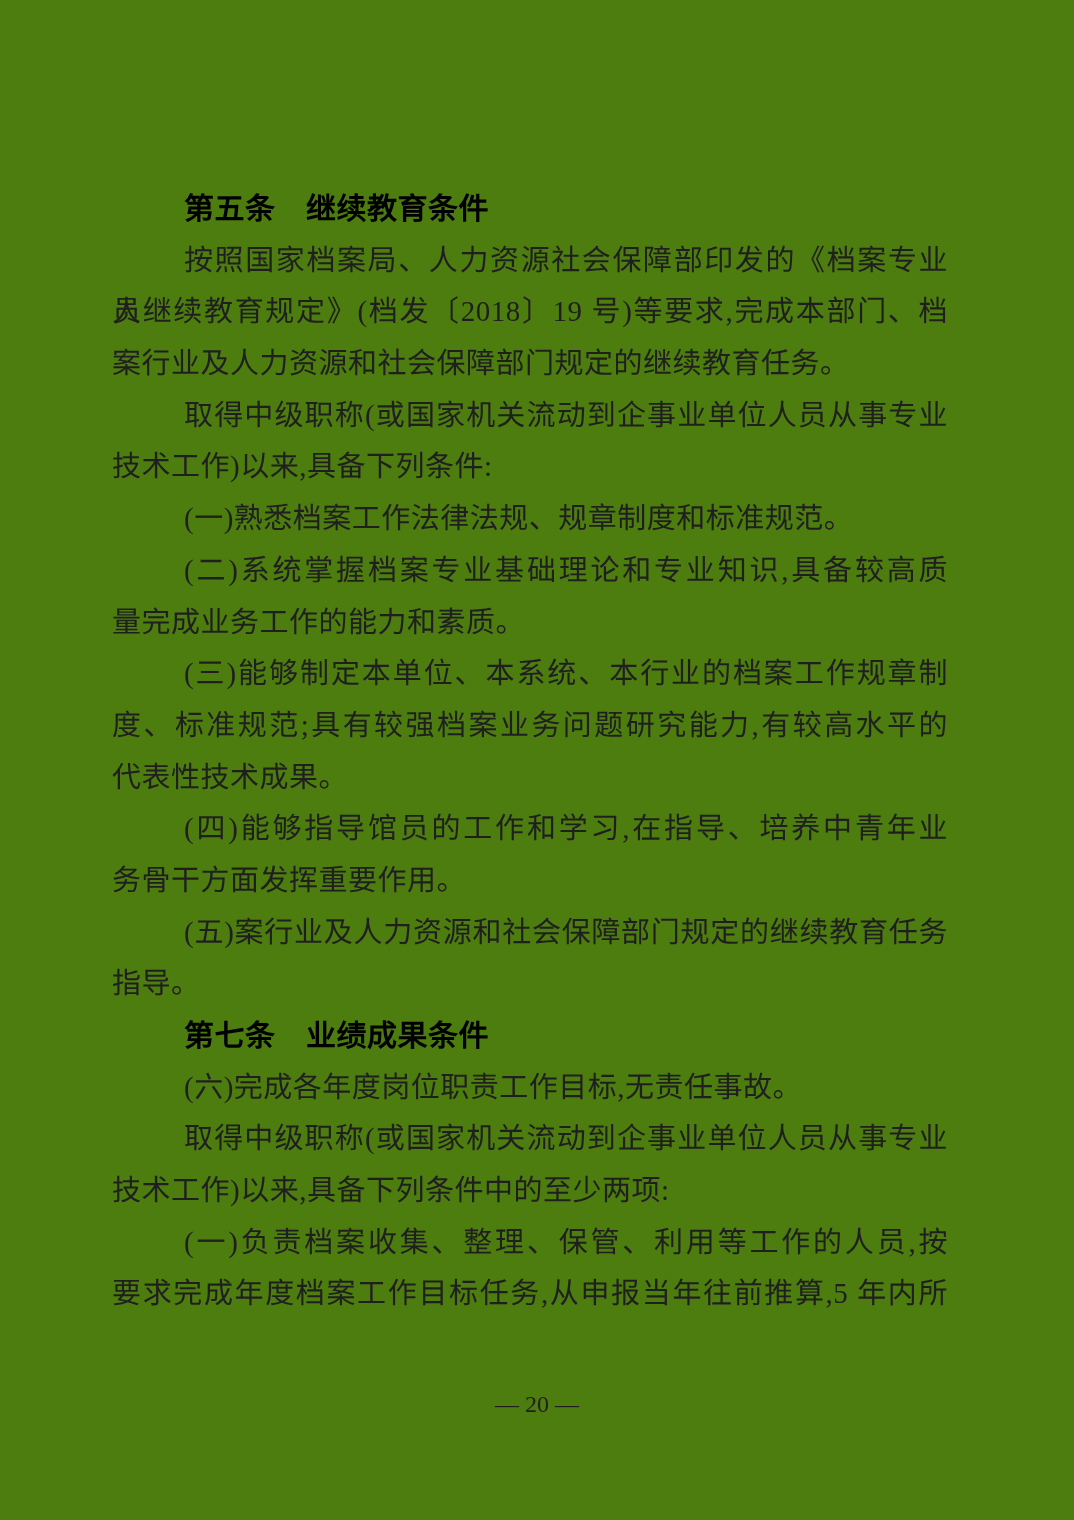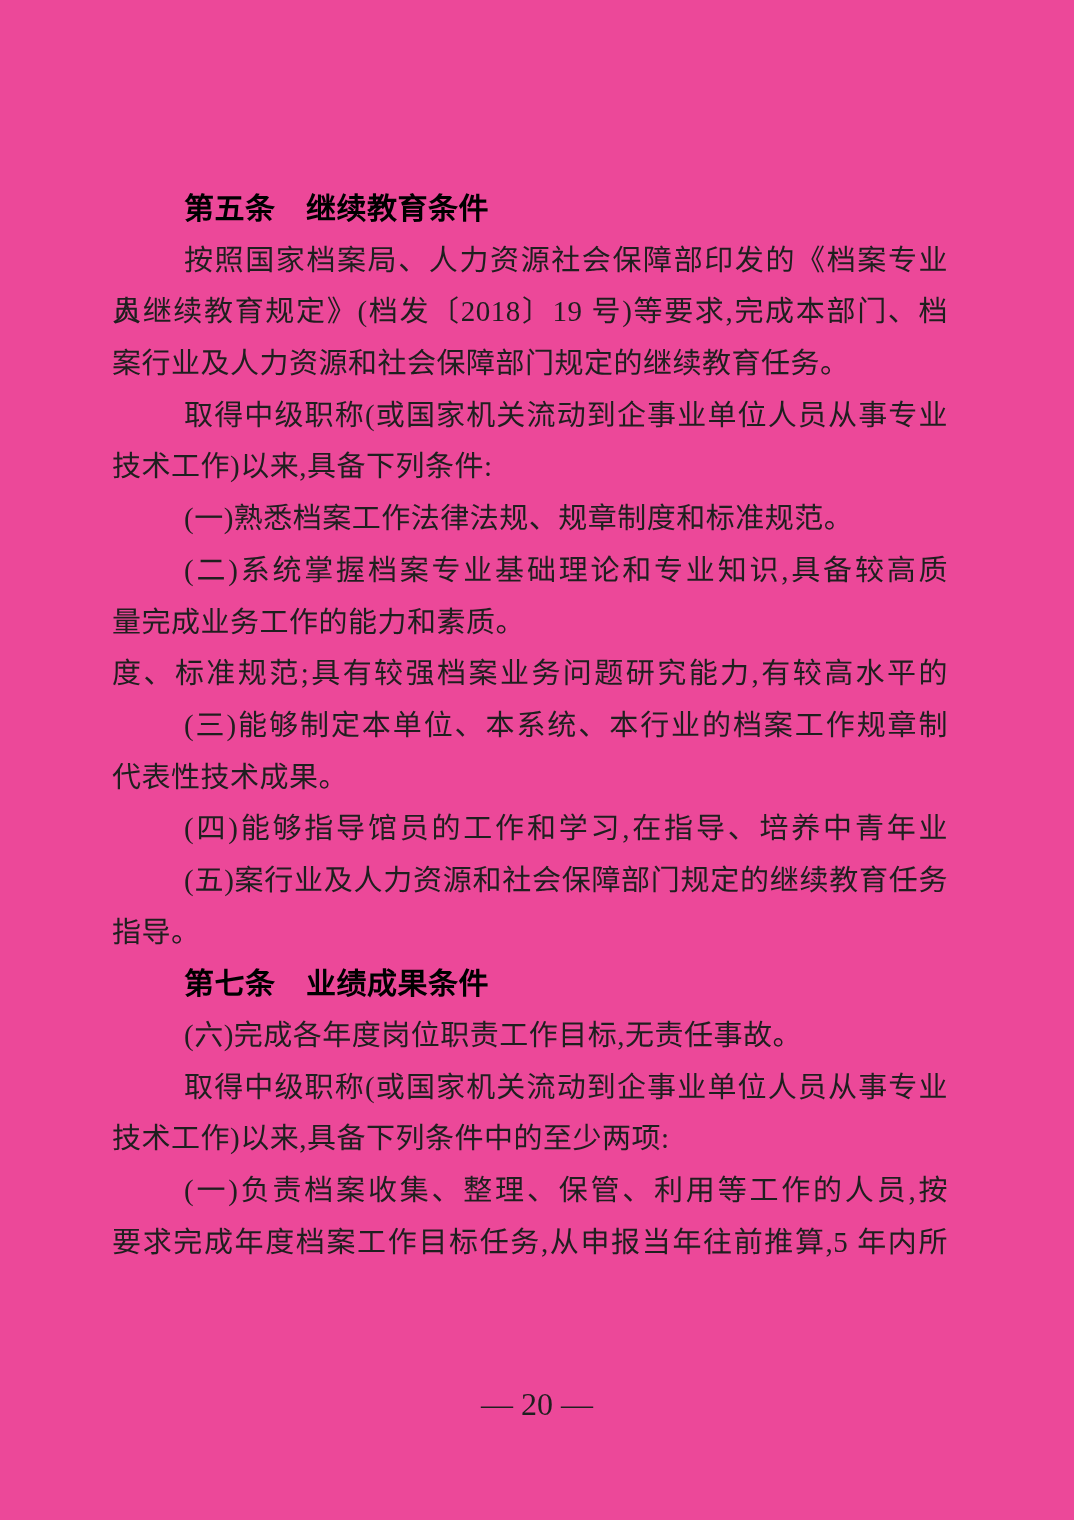--- a/index.html
+++ b/index.html
@@ -4,21 +4,21 @@
 <style>
   html, body {
     margin: 0;
     padding: 0;
     background: #ffffff;
   }
   .page {
     position: relative;
     width: 1074px;
     height: 1520px;
-    background: #ec4899;
+    background: #4d7c0f;
     overflow: hidden;
     color: #1c1c1c;
   }
   .content {
     position: absolute;
     left: 112px;
     top: 183px;
     width: 836px;
   }
   .line {
@@ -43,45 +43,46 @@
     text-align: justify;
     text-align-last: justify;
   }
   .footer {
     position: absolute;
     left: 0;
     top: 1372px;
     width: 1074px;
     text-align: center;
     font-family: "Liberation Serif", serif;
-    font-size: 32px;
+    font-size: 24px;
     line-height: 64px;
     color: #1f1f1f;
   }
 </style>
 </head>
 <body>
 
 <div class="page">
   <div class="content">
 
     <div class="line heading indent">第五条　继续教育条件</div>
     <div class="line indent justify">按照国家档案局、人力资源社会保障部印发的《档案专业人</div>
     <div class="line justify">员继续教育规定》(档发〔2018〕19 号)等要求,完成本部门、档</div>
     <div class="line">案行业及人力资源和社会保障部门规定的继续教育任务。</div>
 
     <div class="line indent justify">取得中级职称(或国家机关流动到企事业单位人员从事专业</div>
     <div class="line">技术工作)以来,具备下列条件:</div>
     <div class="line indent">(一)熟悉档案工作法律法规、规章制度和标准规范。</div>
     <div class="line indent justify">(二)系统掌握档案专业基础理论和专业知识,具备较高质</div>
     <div class="line">量完成业务工作的能力和素质。</div>
+    <div class="line indent justify">(三)能够制定本单位、本系统、本行业的档案工作规章制</div>
     <div class="line justify">度、标准规范;具有较强档案业务问题研究能力,有较高水平的</div>
-    <div class="line indent justify">(三)能够制定本单位、本系统、本行业的档案工作规章制</div>
     <div class="line">代表性技术成果。</div>
     <div class="line indent justify">(四)能够指导馆员的工作和学习,在指导、培养中青年业</div>
+    <div class="line">务骨干方面发挥重要作用。</div>
     <div class="line indent justify">(五)案行业及人力资源和社会保障部门规定的继续教育任务</div>
     <div class="line">指导。</div>
     <div class="line heading indent">第七条　业绩成果条件</div>
 
     <div class="line indent">(六)完成各年度岗位职责工作目标,无责任事故。</div>
     <div class="line indent justify">取得中级职称(或国家机关流动到企事业单位人员从事专业</div>
     <div class="line">技术工作)以来,具备下列条件中的至少两项:</div>
     <div class="line indent justify">(一)负责档案收集、整理、保管、利用等工作的人员,按</div>
     <div class="line justify">要求完成年度档案工作目标任务,从申报当年往前推算,5 年内所</div>
 

